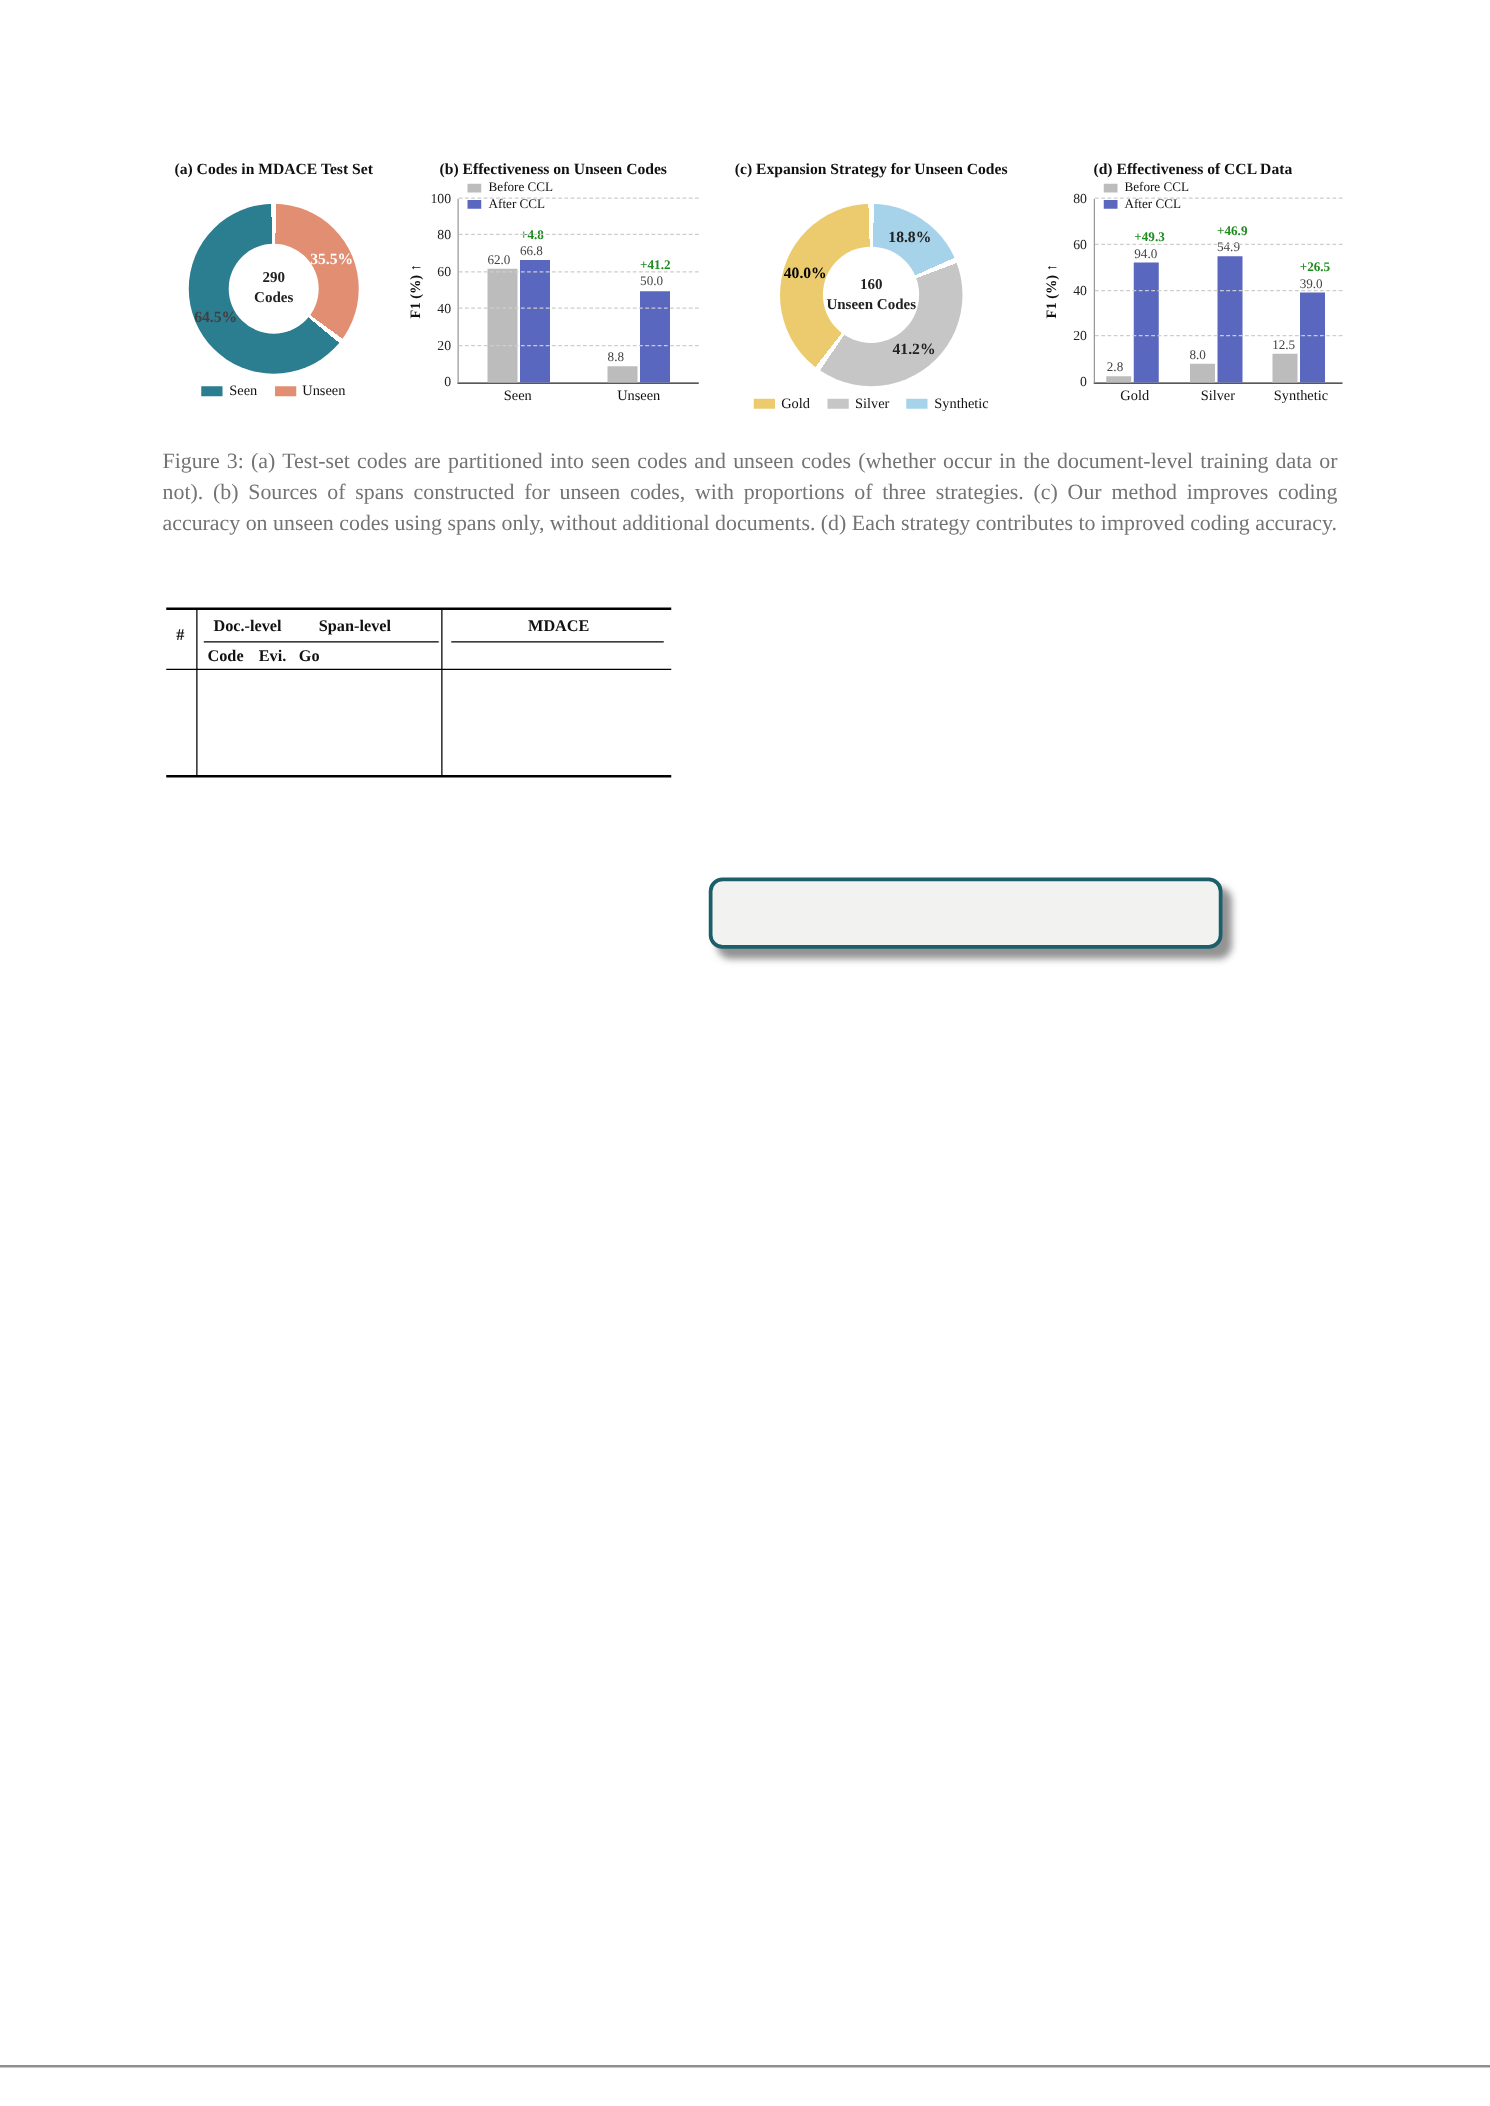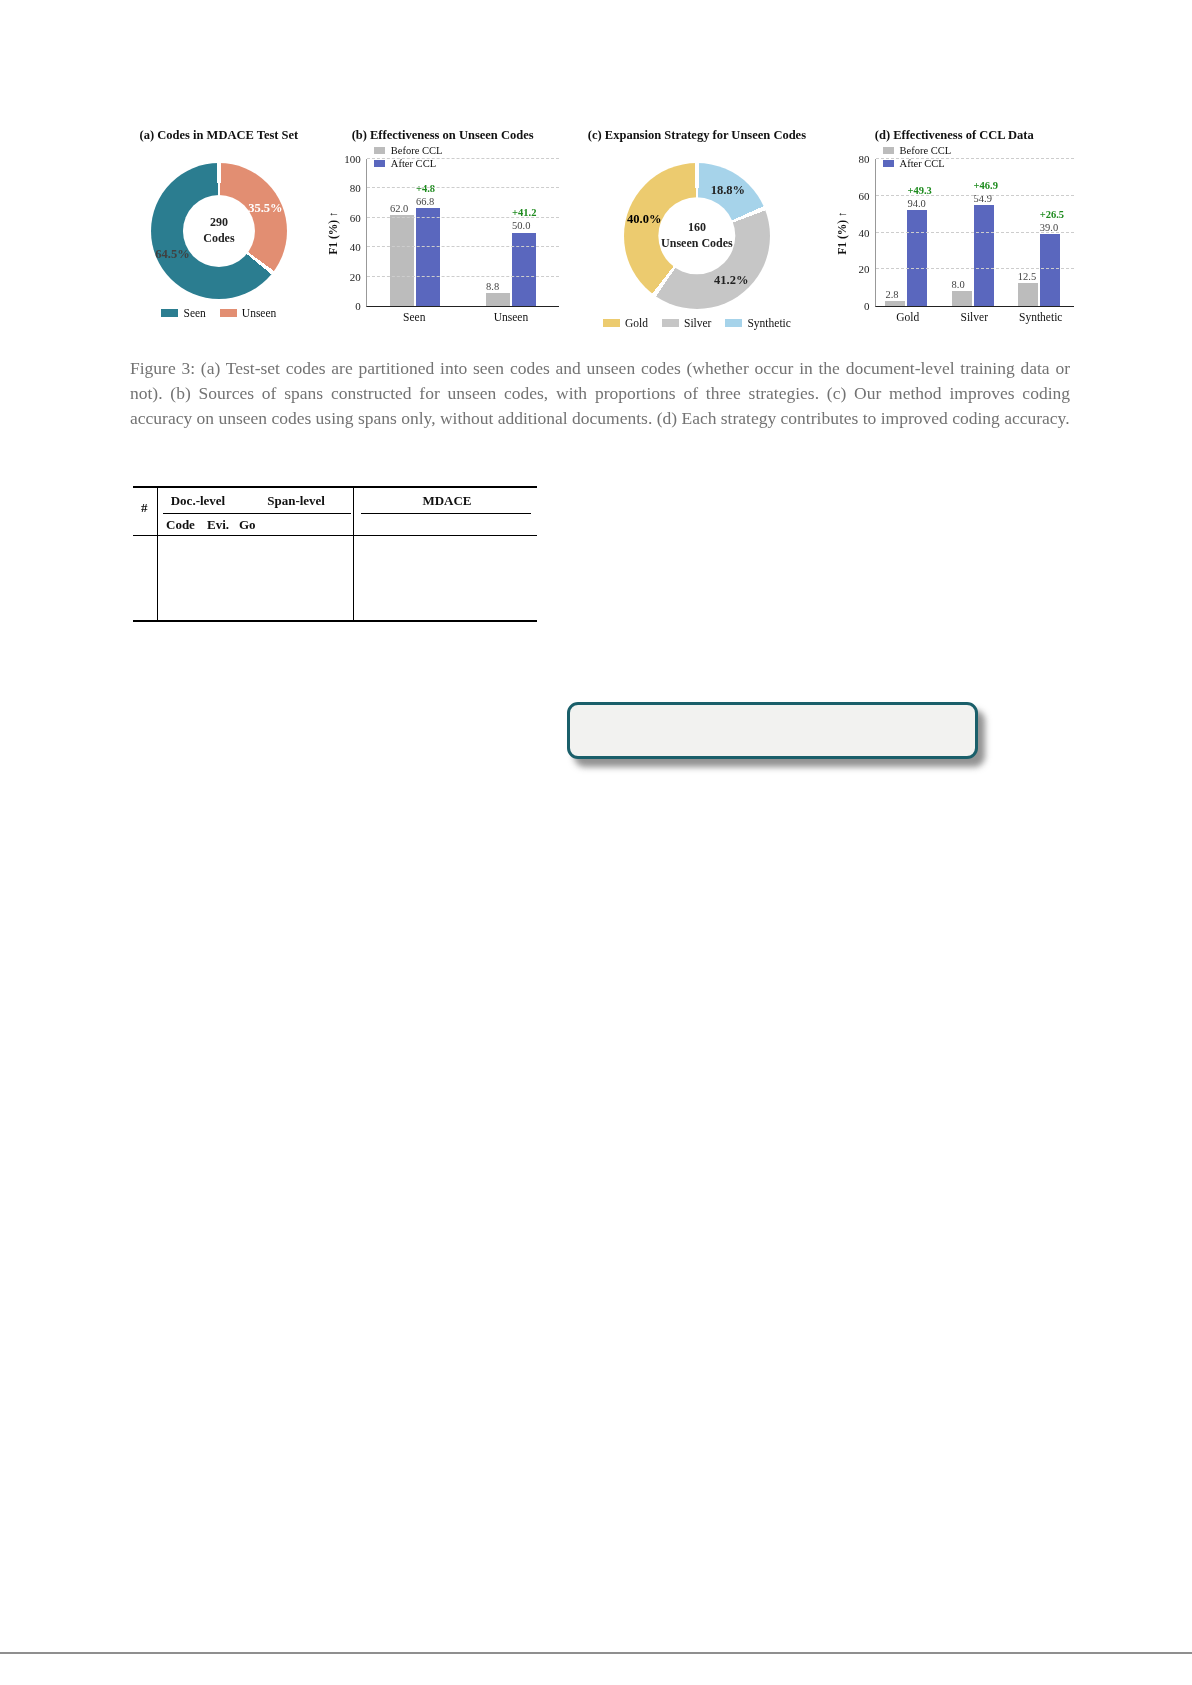--- a/index.html
+++ b/index.html
@@ -56,21 +56,21 @@
   .t-top{left:0;right:0;top:0;height:1.6px}
   .t-cmid1{left:30px;width:188px;top:27px;height:1px}
   .t-cmid2{left:228px;width:170px;top:27px;height:1px}
   .t-mid{left:0;right:0;top:49px;height:1px}
   .t-bottom{left:0;right:0;top:134px;height:1.6px}
   .t-vrule{position:absolute;width:1px;background:#000;top:2px;height:132px}
   .t-v1{left:24px}.t-v2{left:220px}
   .t-txt{position:absolute;font-weight:bold;font-size:13px;white-space:nowrap}
   .t-hash{left:8px;top:14px}
   .t-g1{left:30px;width:70px;top:7px;text-align:center}
-  .t-g2{left:108px;width:84px;top:7px;text-align:right}
+  .t-g2{left:122px;width:84px;top:7px;text-align:left}
   .t-g3{left:268px;width:92px;top:7px;text-align:center}
   .t-s1{left:33px;top:31px}.t-s2{left:74px;top:31px}.t-s3{left:106px;top:31px}
 
   
   .callout-box{position:absolute;left:567px;top:702px;width:411px;height:57px;background:#f2f2f0;
                border:3px solid #1a5f6a;border-radius:11px;box-shadow:7px 8px 6px rgba(75,75,75,.6)}
 
   
   .bottom-rule{position:absolute;left:0;top:1652px;width:100%;height:2px;background:#8f8f8f}
 </style>

